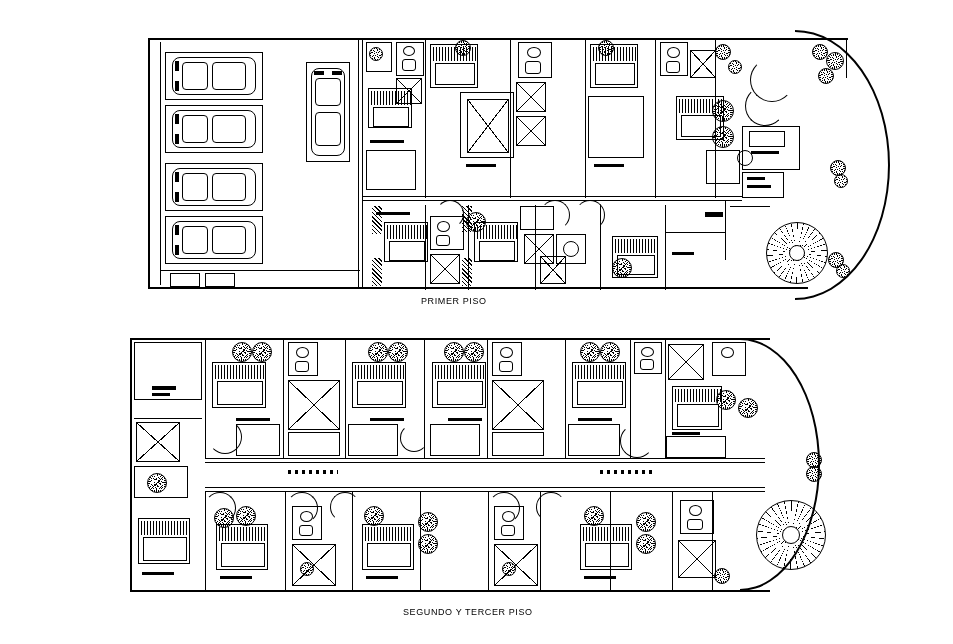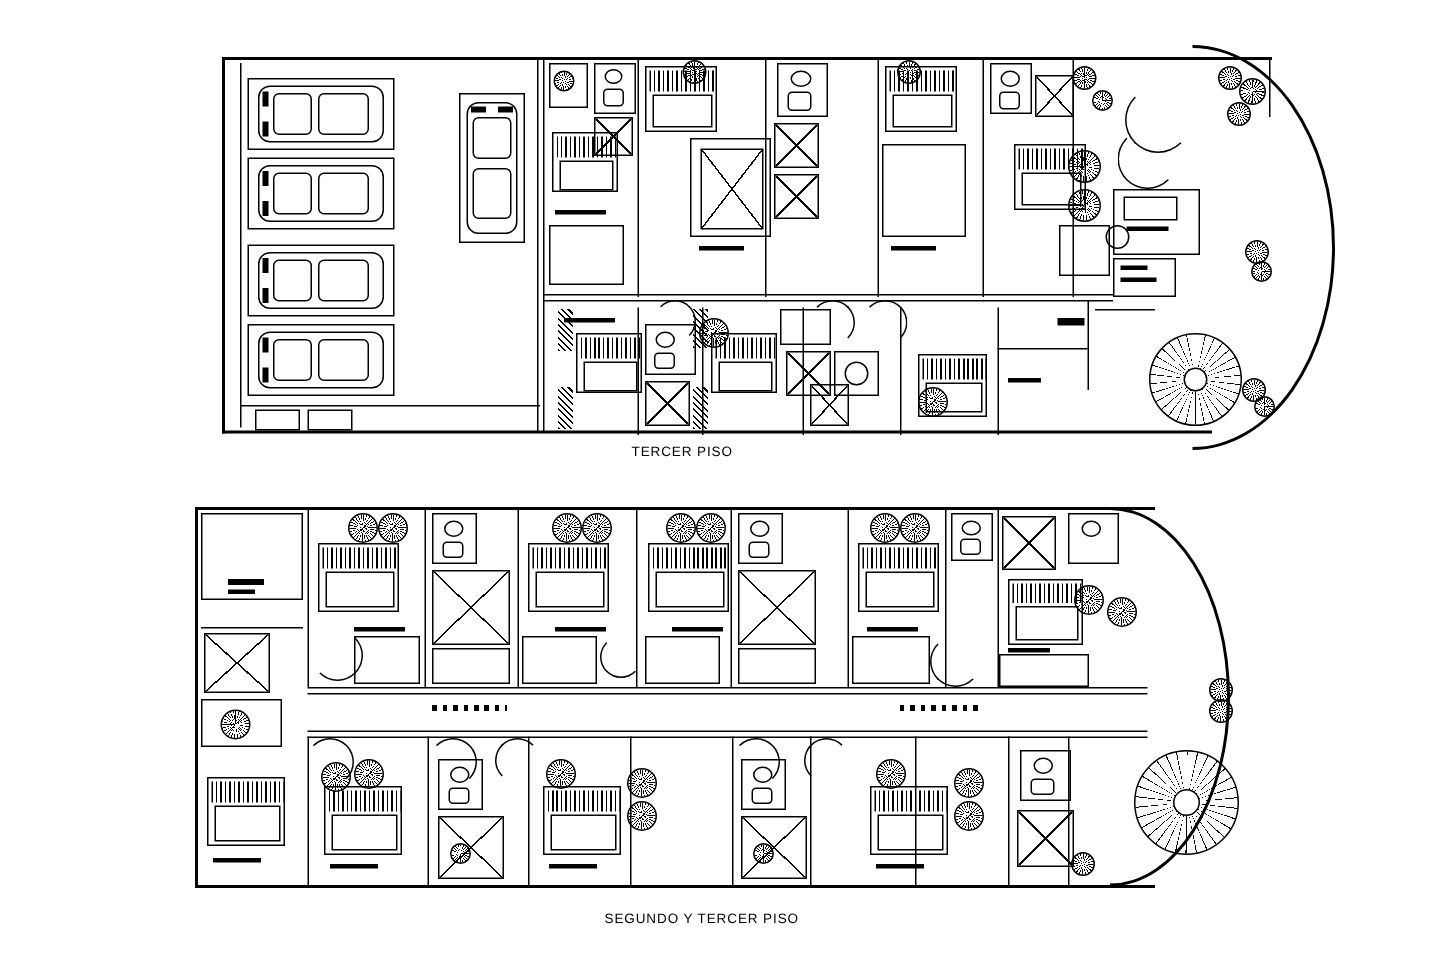--- a/index.html
+++ b/index.html
@@ -286,21 +286,21 @@
       <div class="arc arc-tr" style="left:575px;top:200px;width:30px;height:30px;"></div>
       <div class="arc arc-tr" style="left:436px;top:200px;width:28px;height:28px;"></div>
       <div class="ln hl" style="left:665px;top:232px;width:60px;"></div>
       <div class="ln vl" style="left:725px;top:200px;height:60px;"></div>
     </div>
 
     <div class="stairfan" style="left:766px;top:222px;width:62px;height:62px;"></div>
     <div class="circ" style="left:789px;top:245px;width:16px;height:16px;background:#fff;"></div>
     <div class="ln hl" style="left:730px;top:206px;width:40px;"></div>
 
-    <div class="plan-label" style="left:421px;top:296px;">TERCER PISO</div>
+    <div class="plan-label" style="left:421px;top:296px;">PRIMER PISO</div>
   </div>
 
   <div>
 
     <div class="ln hl2" style="left:130px;top:338px;width:640px;"></div>
     <div class="ln hl2" style="left:130px;top:590px;width:640px;"></div>
     <div class="ln vl2" style="left:130px;top:338px;height:253px;"></div>
 
     <div class="arc" style="left:660px;top:338px;width:160px;height:253px;border-width:2px;clip-path:polygon(50% 0,100% 0,100% 100%,50% 100%);"></div>
 

